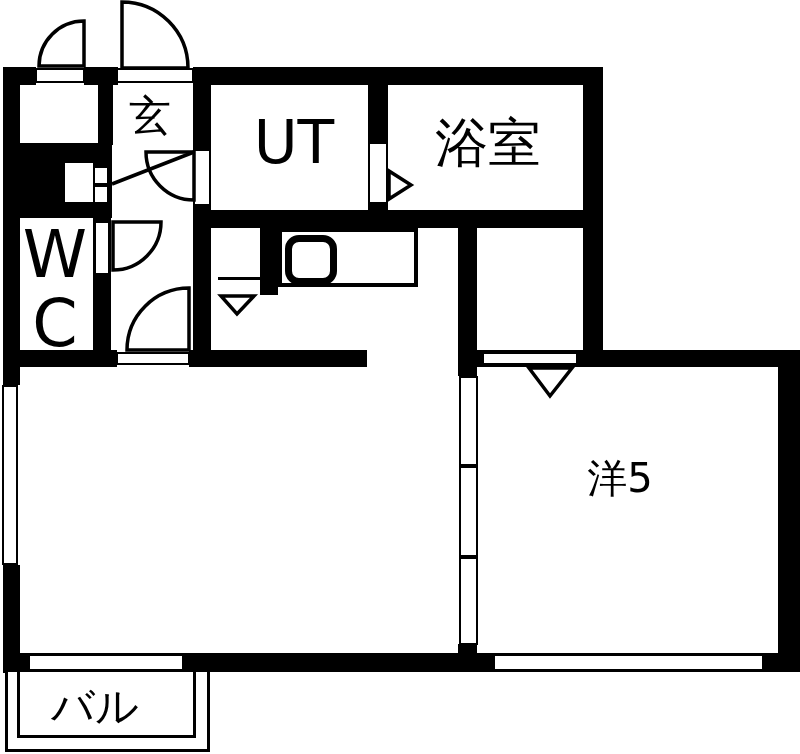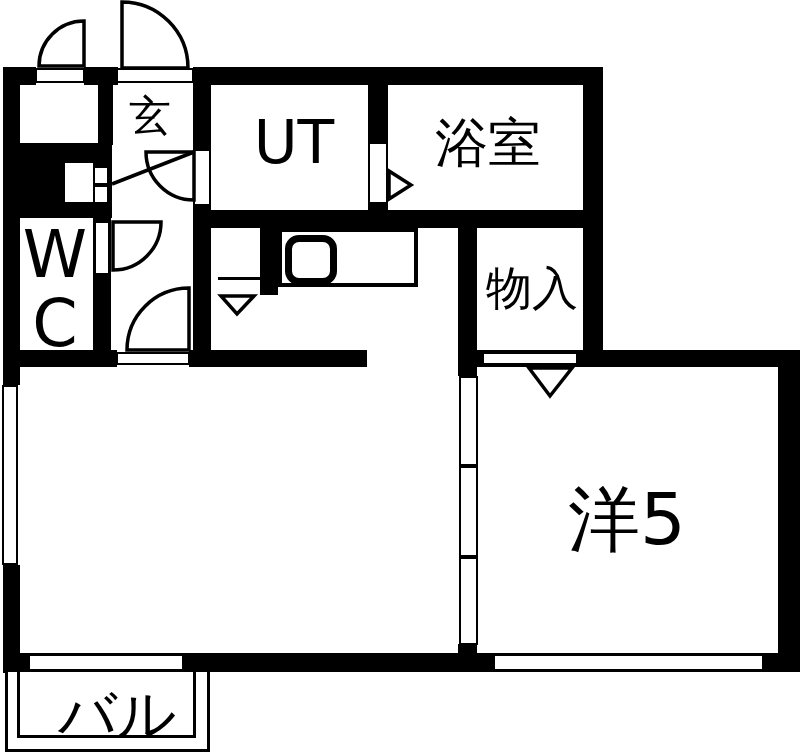--- a/index.html
+++ b/index.html
@@ -109,17 +109,16 @@
       <path d="M221,296 L254,296 L237,314 Z"></path>
       <path d="M529,368 L572,368 L550,396 Z"></path>
     </g>
     <line x1="194" y1="152" x2="112" y2="184" stroke="#000000" stroke-width="3.5"></line>
   </svg>
 
   <div class="label" style="left:126px;top:95px;width:48px;font-size:42px;">玄</div>
   <div class="label" style="left:428px;top:116px;width:120px;font-size:53px;">浴室</div>
   <div class="label" style="left:246px;top:112px;width:96px;font-size:60px;">UT</div>
   <div class="label" id="wc-label" style="left:21px;top:221px;width:68px;font-size:65px;">WC</div>
-  <div class="label" style="left:482px;top:265px;width:100px;font-size:46px;">物入</div>
-  <div class="label" style="left:568px;top:483px;width:104px;font-size:72px;text-align:center;">洋5</div>
-  <div class="label" style="left:58px;top:685px;width:94px;font-size:58px;">バル</div>
+  <div class="label" style="left:568px;top:458px;width:104px;font-size:40px;text-align:center;">洋5</div>
+  <div class="label" style="left:48px;top:685px;width:94px;font-size:43px;">バル</div>
 
 </div>
 
 </body></html>

